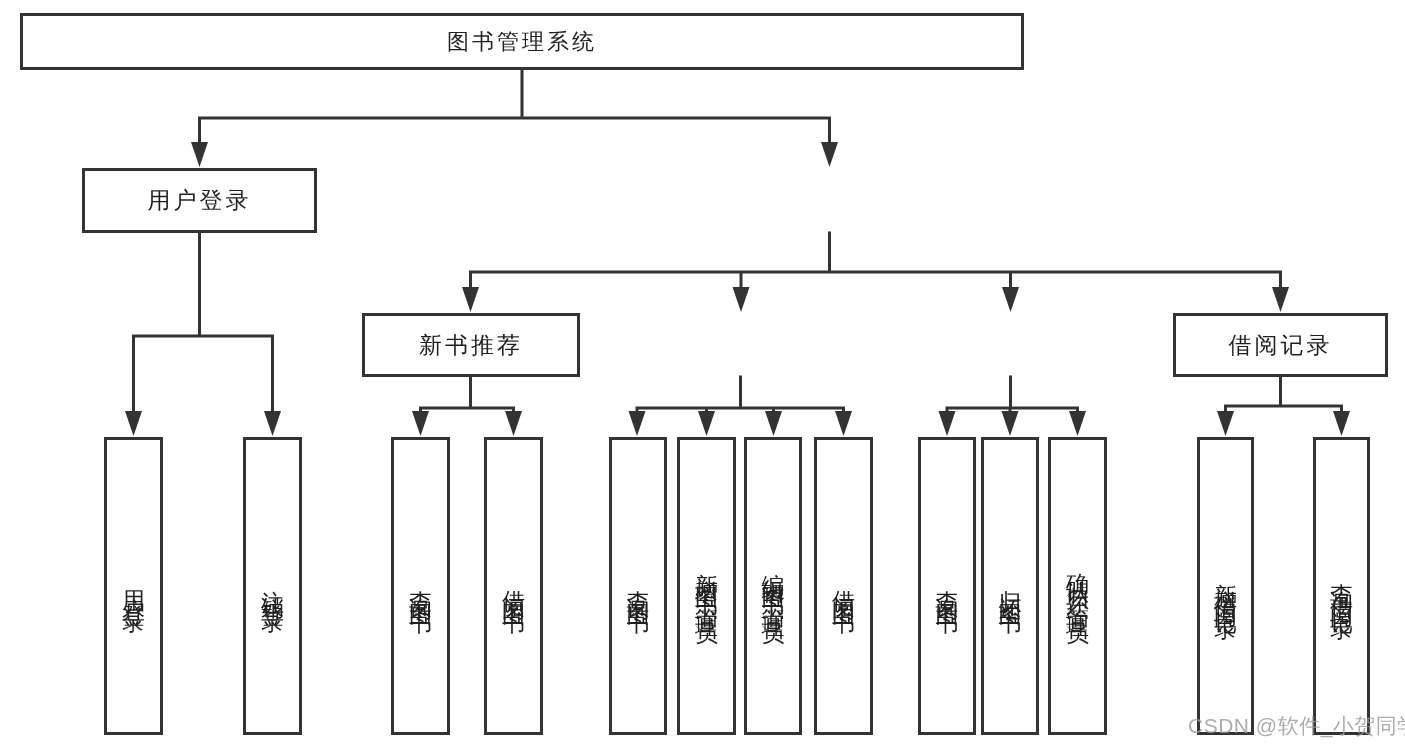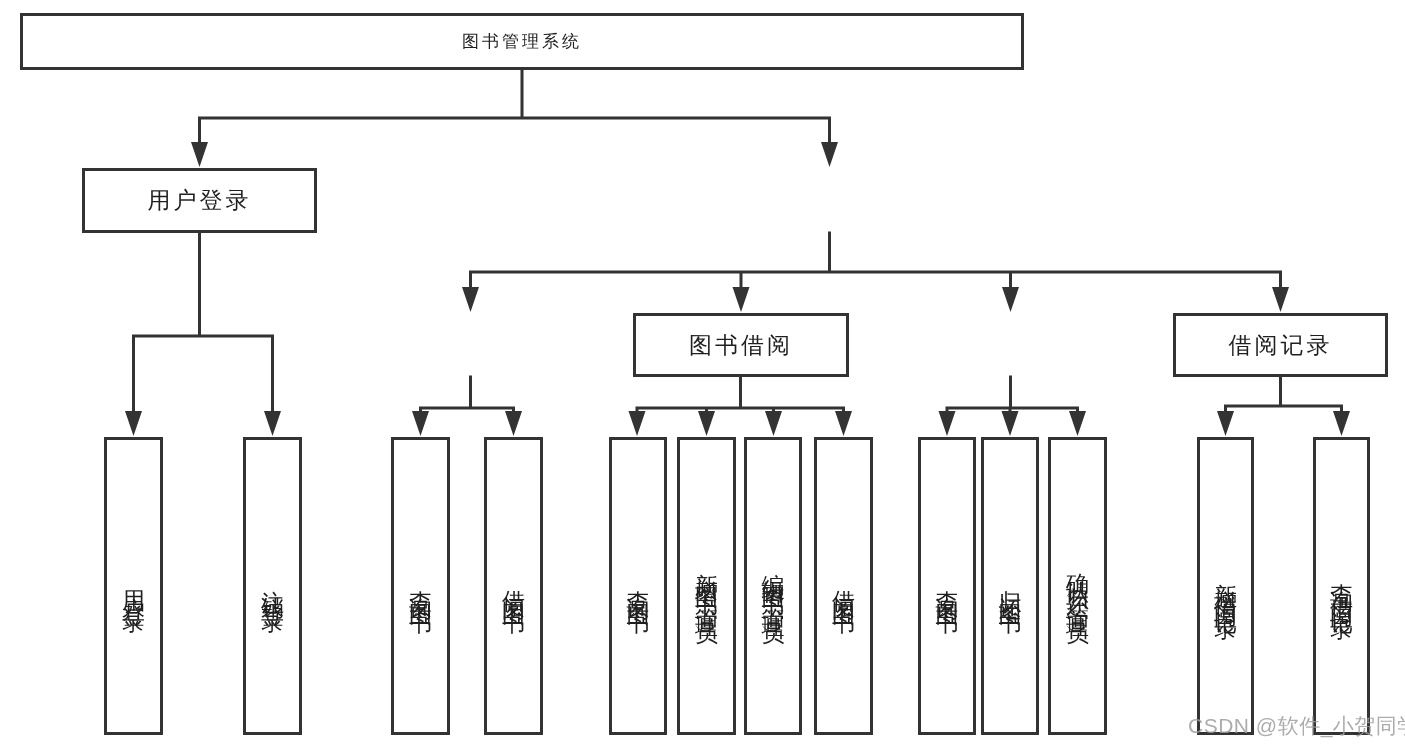--- a/index.html
+++ b/index.html
@@ -19,21 +19,21 @@
     display:flex;align-items:center;justify-content:center;
     color:var(--text,#1f1f1f);
     z-index:2;
   }
   .h-node span{
     font-size:23px;
     letter-spacing:3px;
     white-space:nowrap;
     line-height:1;
   }
-  .root-node span{font-size:17px;}
+  .root-node span{font-size:22px;}
   .v-node span{
     writing-mode:vertical-rl;
     text-orientation:mixed;
     font-size:23px;
     letter-spacing:7px;
     line-height:1;
   }
   .watermark{
     position:absolute;
     left:1188px;top:712px;
@@ -71,22 +71,22 @@
   </svg>
 
   <div class="node h-node root-node" style="left:20px;top:13px;width:1004px;height:57px;">
     <span>图书管理系统</span>
   </div>
 
   <div class="node h-node" style="left:82px;top:168px;width:235px;height:65px;">
     <span>用户登录</span>
   </div>
 
-  <div class="node h-node" style="left:633px;top:313px;width:216px;height:64px;">
-    <span>图书借阅</span>
+  <div class="node h-node" style="left:362px;top:313px;width:218px;height:64px;">
+    <span>新书推荐</span>
   </div>
   <div class="node h-node" style="left:1173px;top:313px;width:215px;height:64px;text-align:center;">
     <span>借阅记录</span>
   </div>
 
   <div class="node v-node" style="left:104px;top:437px;width:59px;height:298px;">
     <span>用户登录</span>
   </div>
   <div class="node v-node" style="left:243px;top:437px;width:59px;height:298px;">
     <span>注销登录</span>

